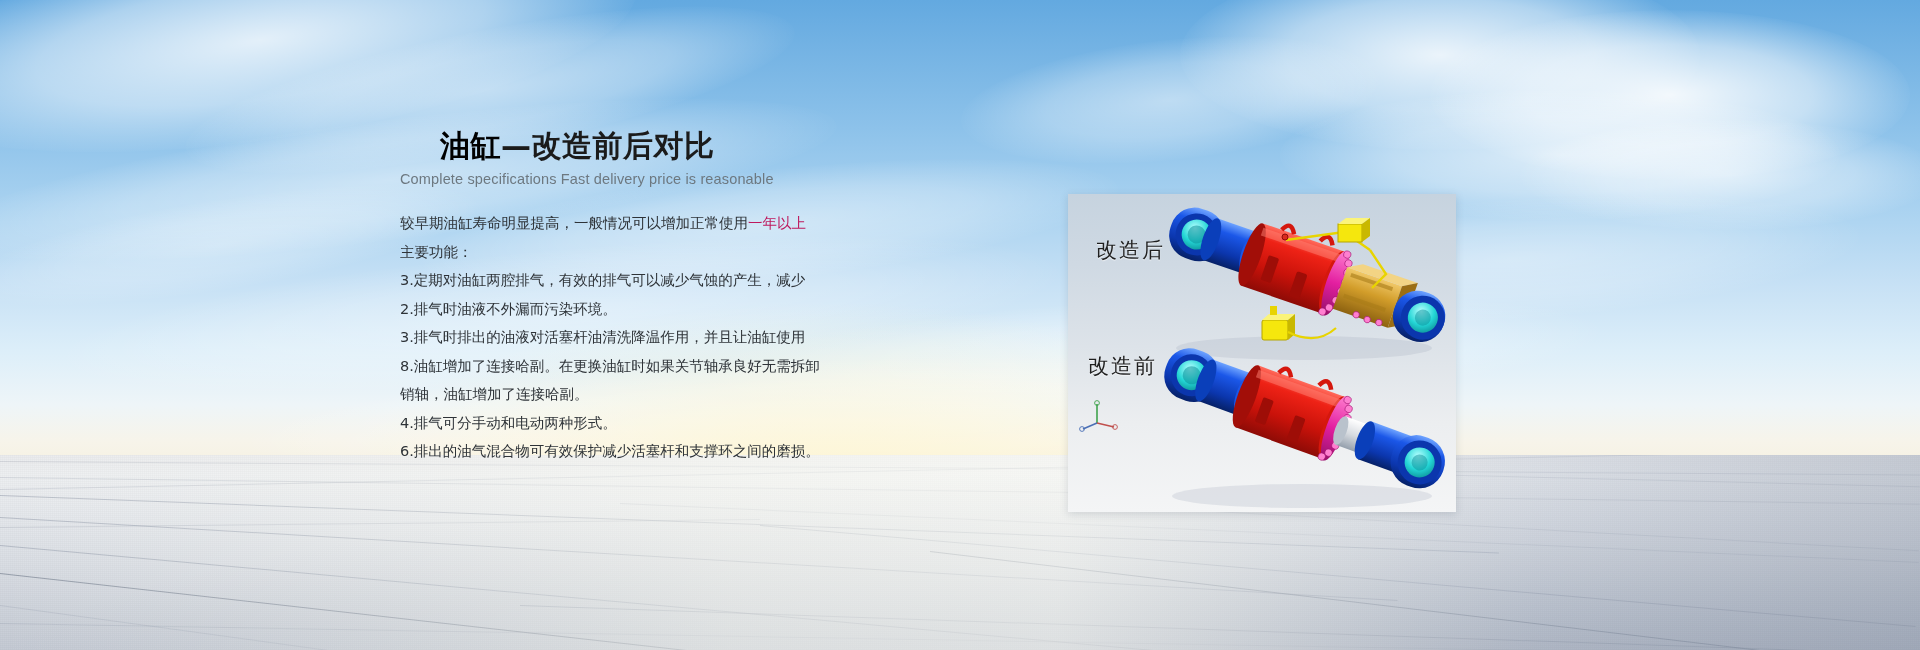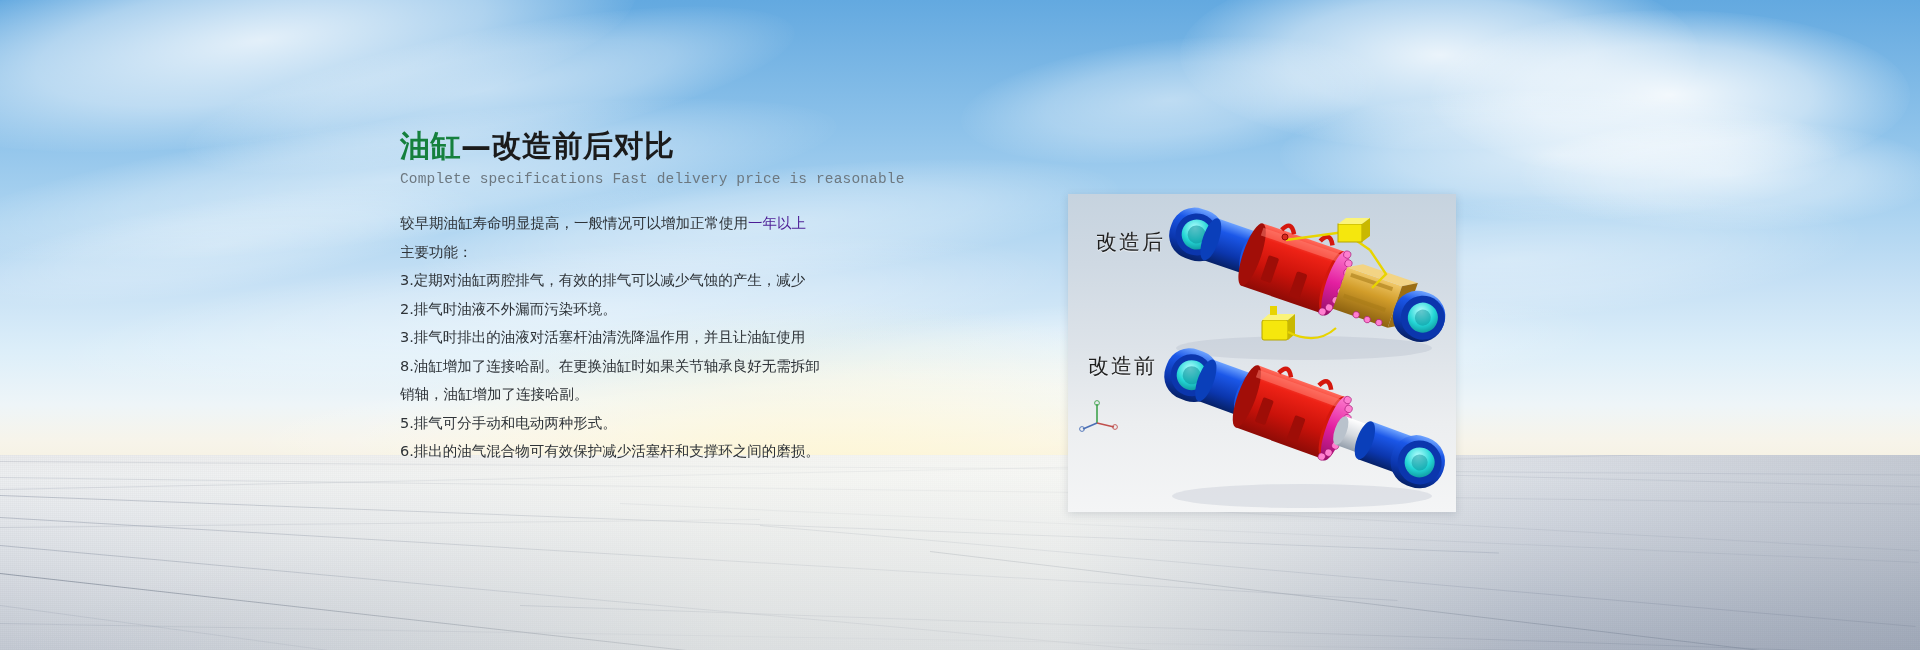--- a/index.html
+++ b/index.html
@@ -112,56 +112,56 @@
     width:520px;
   }
   .title {
     font-family:"DejaVu Sans","Liberation Sans",sans-serif;
     font-size:30px; font-weight:bold;
     color:#1b1b1b;
     letter-spacing:.5px;
     white-space:nowrap;
     line-height:1.2;
   }
-  .title .hl { color:#15803d; }
+  .title .hl { color:#000000;margin-left:40px; }
   .subtitle {
     margin-top:7px;
-    font-family:Liberation Mono, monospace;
+    font-family:Liberation Sans, sans-serif;
     font-size:14.5px;
     color:#6d7880;
     letter-spacing:.15px;
     white-space:nowrap;
   }
   .body {
     margin-top:22px;
     font-size:14.5px;
     color:#2e3338;
     line-height:28.5px;
   }
   .body p { white-space:nowrap; }
-  .body .hl { color:#4c1d95; }
+  .body .hl { color:#be185d; }
 
   
   .panel {
     position:absolute;
     left:1068px; top:194px;
     width:388px; height:318px;
     background:linear-gradient(to bottom, #c6d3df 0%, #cfd9e3 22%, #dde3e9 48%, #eceef0 72%, #f4f5f6 100%);
     box-shadow:0 2px 8px rgba(60,75,95,0.18);
     overflow:hidden;
   }
   .panel-label {
     position:absolute;
     font-family:"DejaVu Serif","Liberation Serif",serif;
     font-size:21px;
     color:#1f1f1f;
     letter-spacing:2px;
     text-shadow:0 1px 1px rgba(255,255,255,.7);
   }
-  .label-after  { left:28px; top:34px; }
+  .label-after  { left:28px; top:42px; }
   .label-before { left:20px; top:158px; }
 
   .cyl { position:absolute; }
   .axis-triad { position:absolute; left:12px; top:205px; width:40px; height:34px; }
 
   
   svg { display:block; overflow:visible; }
 </style>
 </head>
 <body>
@@ -214,21 +214,21 @@
     <div class="subtitle">Complete specifications Fast delivery price is reasonable</div>
 
     <div class="body">
       <p><span>较早期油缸寿命明显提高，一般情况可以增加正常使用</span><span class="hl">一年以上</span></p>
       <p>主要功能：</p>
       <p>3.定期对油缸两腔排气，有效的排气可以减少气蚀的产生，减少</p>
       <p>2.排气时油液不外漏而污染环境。</p>
       <p>3.排气时排出的油液对活塞杆油清洗降温作用，并且让油缸使用</p>
       <p>8.油缸增加了连接哈副。在更换油缸时如果关节轴承良好无需拆卸</p>
       <p>销轴，油缸增加了连接哈副。</p>
-      <p>5.排气可分手动和电动两种形式。</p>
+      <p>4.排气可分手动和电动两种形式。</p>
       <p>6.排出的油气混合物可有效保护减少活塞杆和支撑环之间的磨损。</p>
     </div>
   </div>
 
   <div class="panel">
 
     <div class="panel-label label-after">改造后</div>
     <div class="panel-label label-before">改造前</div>
 
     <svg class="cyl" style="left:86px; top:8px;" width="310" height="165" viewBox="0 0 310 165">

